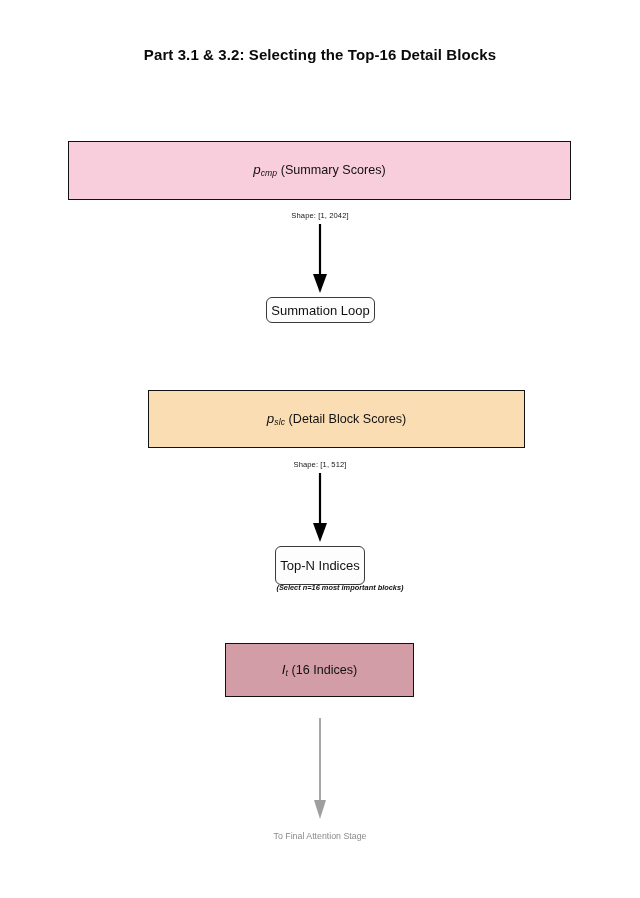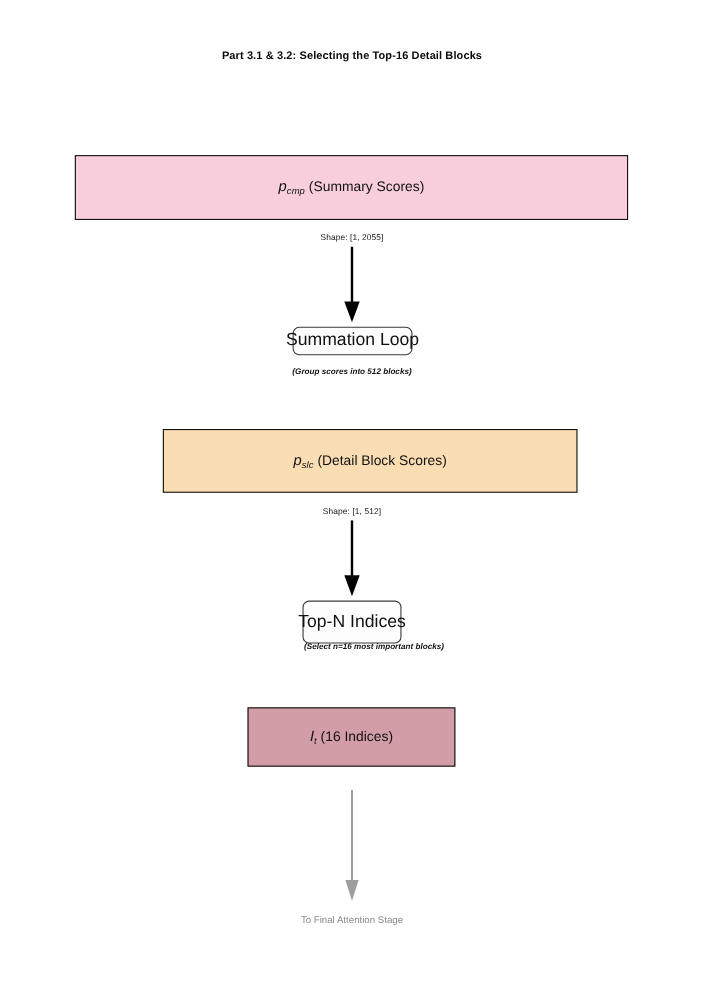--- a/index.html
+++ b/index.html
@@ -18,21 +18,21 @@
     background: #ffffff;
     overflow: hidden;
   }
   
   .title {
     position: absolute;
     left: 0;
     top: 46px;
     width: 640px;
     text-align: center;
-    font-size: 10px;
+    font-size: 15px;
     font-weight: bold;
     letter-spacing: 0.1px;
     color: #0a0a0a;
   }
   
   .databox {
     position: absolute;
     box-sizing: border-box;
     border: 1.6px solid #111111;
     display: flex;
@@ -77,21 +77,21 @@
   
   .procnode {
     position: absolute;
     box-sizing: border-box;
     border: 1.1px solid #3a3a3a;
     border-radius: 6px;
     background: #fdfdfd;
     display: flex;
     align-items: center;
     justify-content: center;
-    font-size: 16px;
+    font-size: 13px;
     color: #111111;
     white-space: nowrap;
   }
   #node-sum   { left: 266px; top: 297px; width: 109px; height: 26px; }
   #node-topn  { left: 275px; top: 546px; width: 90px;  height: 39px; }
   
   .shape-lbl {
     position: absolute;
     width: 640px;
     left: 0;
@@ -137,32 +137,31 @@
 <div id="canvas">
 
   <div class="title">Part 3.1 &amp; 3.2: Selecting the Top-16 Detail Blocks</div>
 
   <div class="databox" id="box-pcmp">
     <span class="lbl">
       <span class="sym"><span>p</span><sub>cmp</sub></span><span class="rest"> (Summary Scores)</span>
     </span>
   </div>
 
-  <div class="shape-lbl" id="shape-1">Shape: [1, 2055]</div>
+  <div class="shape-lbl" id="shape-1">Shape: [1, 2042]</div>
 
   <svg class="arrow" id="arrow-1" width="32" height="70" viewBox="0 0 32 70">
     <line x1="16" y1="0" x2="16" y2="54" stroke="#000000" stroke-width="2.2"></line>
     <polygon points="16,69 9,50 23,50" fill="#000000"></polygon>
   </svg>
 
   <div class="procnode" id="node-sum">
     <span>Summation Loop</span>
   </div>
 
-  <div class="caption" id="cap-1">(Group scores into 512 blocks)</div>
 
   <div class="databox" id="box-pslc">
     <span class="lbl">
       <span class="sym"><span>p</span><sub>slc</sub></span><span class="rest"> (Detail Block Scores)</span>
     </span>
   </div>
 
   <div class="shape-lbl" id="shape-2">Shape: [1, 512]</div>
 
   <svg class="arrow" id="arrow-2" width="32" height="70" viewBox="0 0 32 70">

